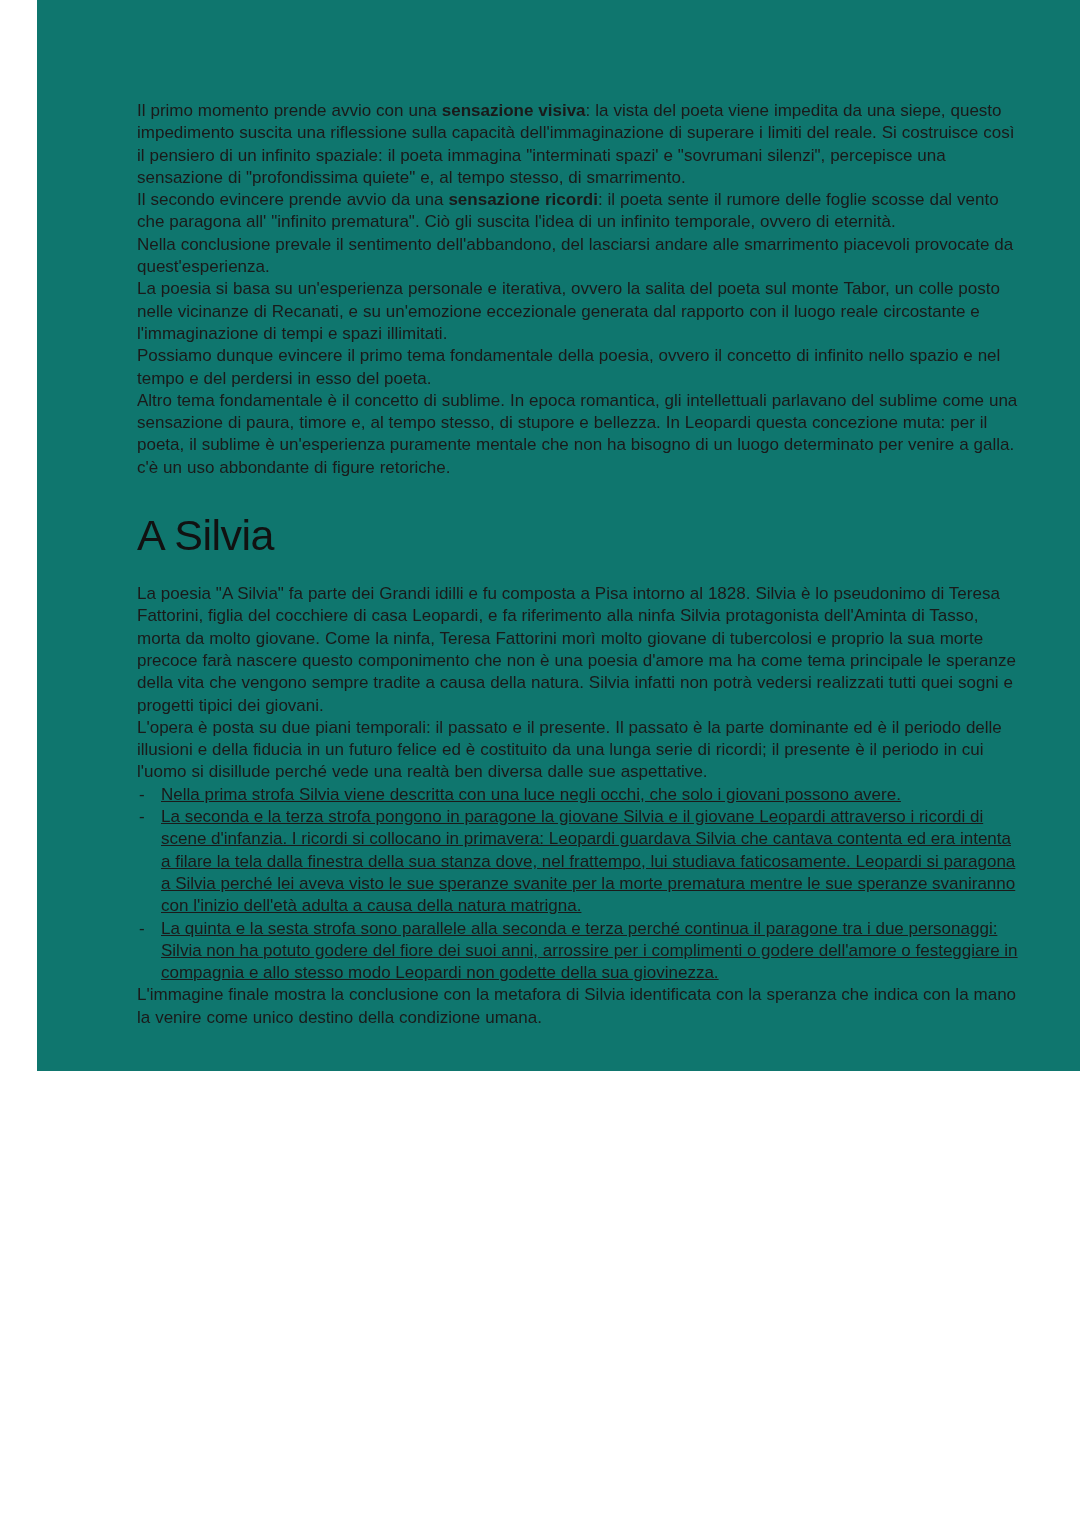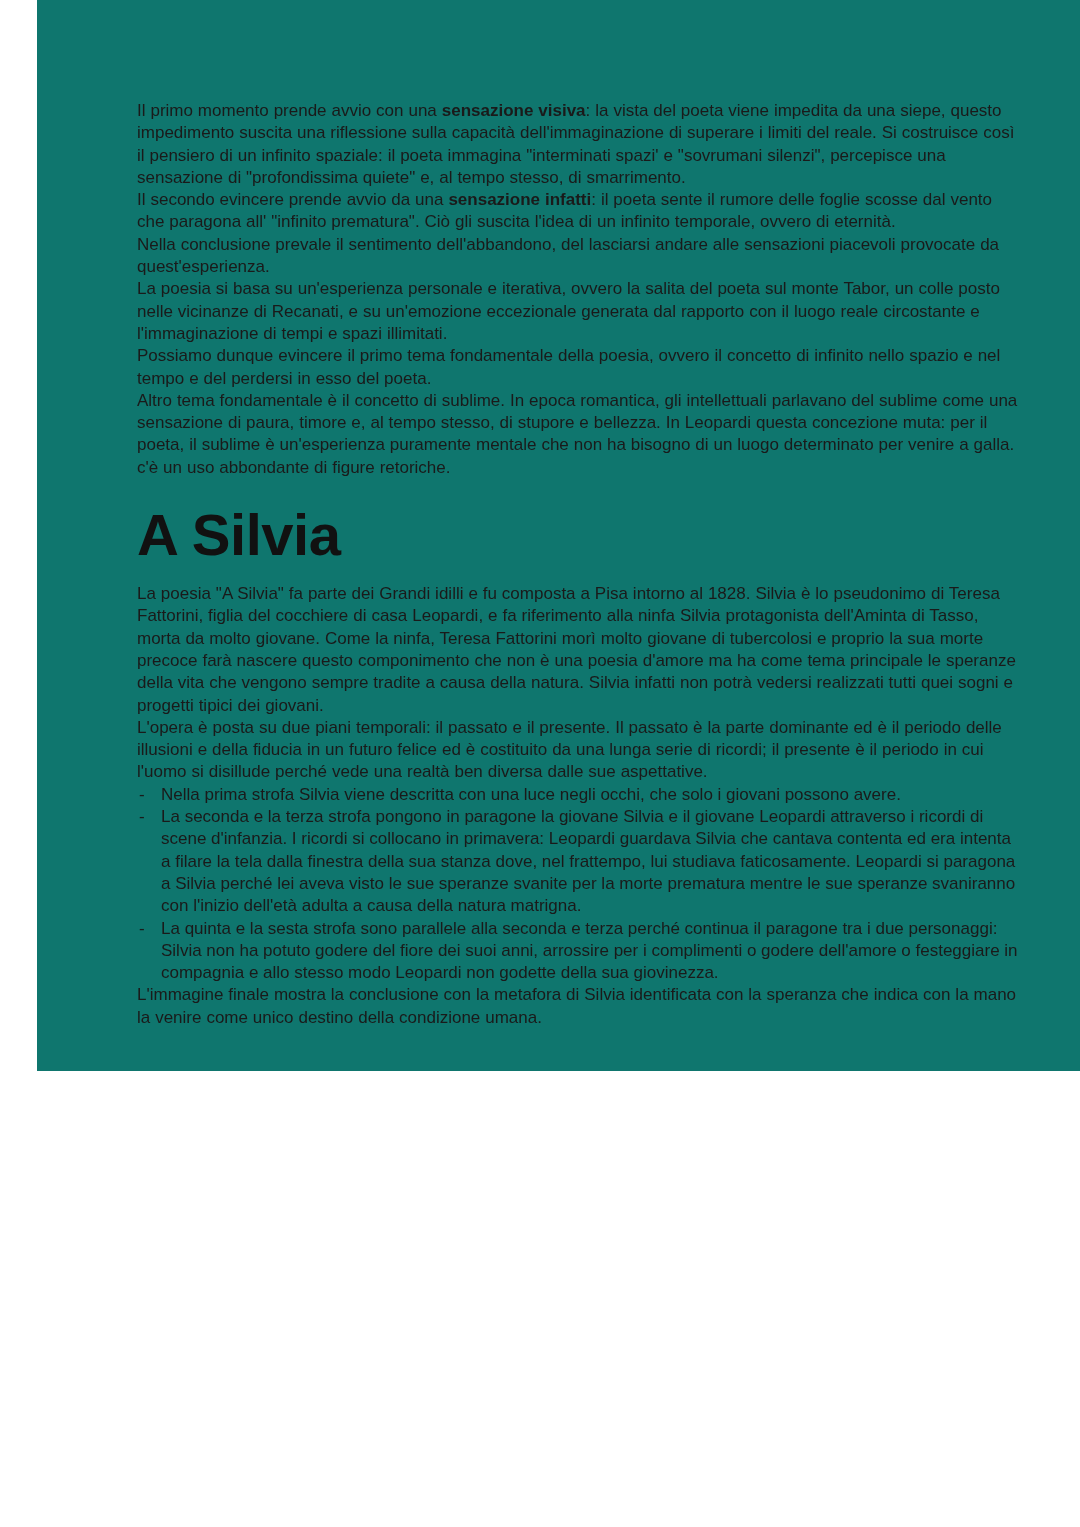--- a/index.html
+++ b/index.html
@@ -29,56 +29,57 @@
     font-size: 17px;
     line-height: 22.3px;
     text-align: left;
     word-spacing: 0.2px;
   }
   .content strong {
     font-weight: bold;
   }
   h1.section-title {
     margin: 30px 0 22px 0;
-    font-size: 58px;
+    font-size: 43px;
     line-height: 52px;
-    font-weight: bold;
+    font-weight: normal;
     letter-spacing: -0.5px;
     color: #111111;
   }
   ul.dash-list {
     margin: 0;
     padding: 0;
     list-style: none;
   }
   ul.dash-list li {
     position: relative;
     margin: 0;
     padding-left: 24px;
     font-size: 17px;
     line-height: 22.3px;
+    text-decoration: underline;
   }
   ul.dash-list li::before {
     content: "-";
     position: absolute;
     left: 2px;
     top: 0;
   }
 </style>
 </head>
 <body>
 
 <div class="page">
   <div class="content">
 
     <p><span>Il primo momento prende avvio con una </span><strong>sensazione visiva</strong><span>: la vista del poeta viene impedita da una siepe, questo impedimento suscita una riflessione sulla capacità dell'immaginazione di superare i limiti del reale. Si costruisce così il pensiero di un infinito spaziale: il poeta immagina "interminati spazi' e "sovrumani silenzi", percepisce una sensazione di "profondissima quiete" e, al tempo stesso, di smarrimento.</span></p>
 
-    <p><span>Il secondo evincere prende avvio da una </span><strong>sensazione infatti</strong><span>: il poeta sente il rumore delle foglie scosse dal vento che paragona all' "infinito prematura". Ciò gli suscita l'idea di un infinito temporale, ovvero di eternità.</span></p>
+    <p><span>Il secondo evincere prende avvio da una </span><strong>sensazione ricordi</strong><span>: il poeta sente il rumore delle foglie scosse dal vento che paragona all' "infinito prematura". Ciò gli suscita l'idea di un infinito temporale, ovvero di eternità.</span></p>
 
-    <p>Nella conclusione prevale il sentimento dell'abbandono, del lasciarsi andare alle sensazioni piacevoli provocate da quest'esperienza.</p>
+    <p>Nella conclusione prevale il sentimento dell'abbandono, del lasciarsi andare alle smarrimento piacevoli provocate da quest'esperienza.</p>
 
     <p>La poesia si basa su un'esperienza personale e iterativa, ovvero la salita del poeta sul monte Tabor, un colle posto nelle vicinanze di Recanati, e su un'emozione eccezionale generata dal rapporto con il luogo reale circostante e l'immaginazione di tempi e spazi illimitati.</p>
 
     <p>Possiamo dunque evincere il primo tema fondamentale della poesia, ovvero il concetto di infinito nello spazio e nel tempo e del perdersi in esso del poeta.</p>
 
     <p>Altro tema fondamentale è il concetto di sublime. In epoca romantica, gli intellettuali parlavano del sublime come una sensazione di paura, timore e, al tempo stesso, di stupore e bellezza. In Leopardi questa concezione muta: per il poeta, il sublime è un'esperienza puramente mentale che non ha bisogno di un luogo determinato per venire a galla. c'è un uso abbondante di figure retoriche.</p>
 
     <h1 class="section-title">A Silvia</h1>
 
     <p>La poesia "A Silvia" fa parte dei Grandi idilli e fu composta a Pisa intorno al 1828. Silvia è lo pseudonimo di Teresa Fattorini, figlia del cocchiere di casa Leopardi, e fa riferimento alla ninfa Silvia protagonista dell'Aminta di Tasso, morta da molto giovane. Come la ninfa, Teresa Fattorini morì molto giovane di tubercolosi e proprio la sua morte precoce farà nascere questo componimento che non è una poesia d'amore ma ha come tema principale le speranze della vita che vengono sempre tradite a causa della natura. Silvia infatti non potrà vedersi realizzati tutti quei sogni e progetti tipici dei giovani.</p>

